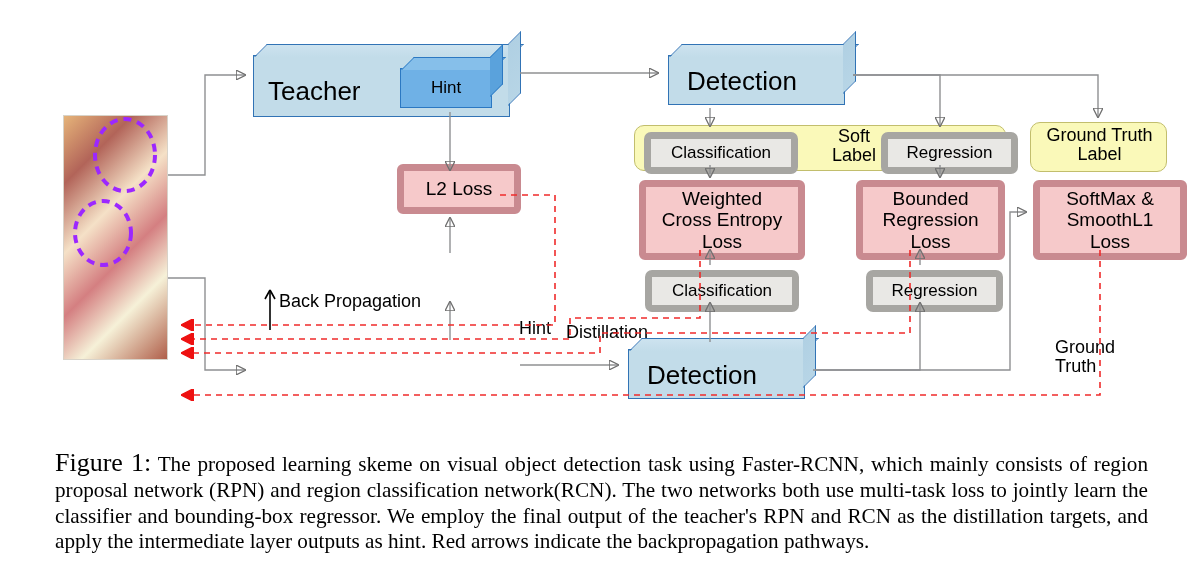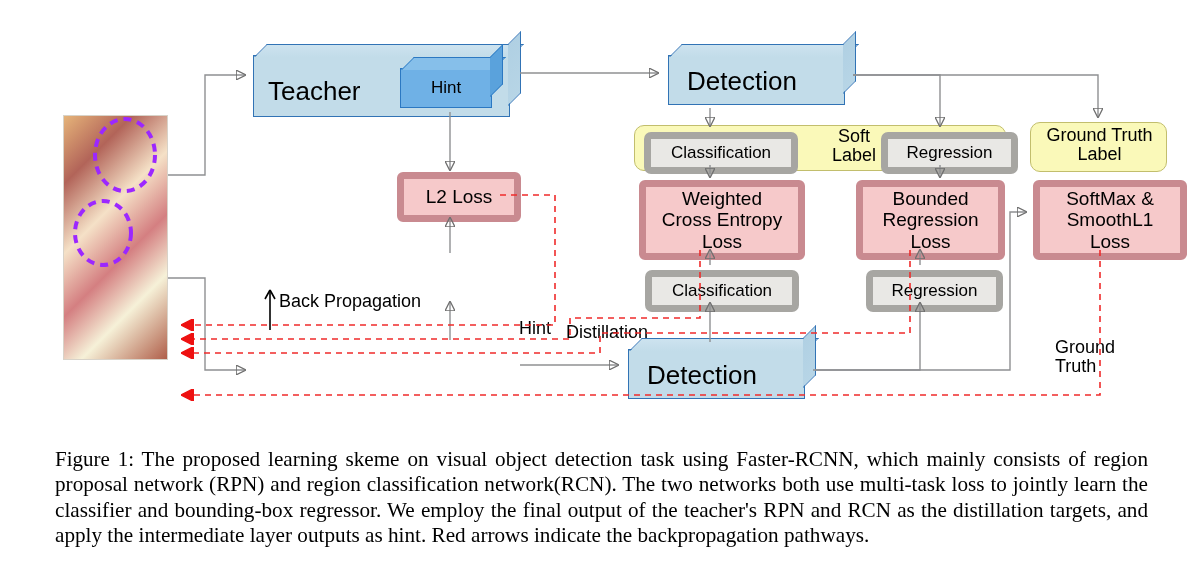--- a/index.html
+++ b/index.html
@@ -11,21 +11,21 @@
     background: #fff;
     color: #000;
   }
   .root { position: relative; width: 1200px; height: 575px; }
   .diagram { position: absolute; left: 0; top: 0; width: 1200px; height: 435px; }
   .caption {
     position: absolute; left: 55px; top: 447px; width: 1093px;
     font-family: "Times New Roman", Times, serif;
     font-size: 21.2px; line-height: 1.2; text-align: justify;
   }
-  .caption .figno { font-size: 21px; }
+  .caption .figno { font-size: 26px; }
   
   .img-area {
     position: absolute; left: 63px; top: 115px; width: 105px; height: 245px;
     background: linear-gradient(135deg, #e7b67a 0%, #b26459 20%, #f5e1c7 40%, #d47f81 58%, #f6f1d8 75%, #ae5b46 100%);
     box-shadow: 0 0 0 1px #d8d3c9 inset;
   }
   .img-area svg { position:absolute; left:0; top:0; }
   
   .box3d {
     position: absolute;
@@ -83,21 +83,21 @@
 
     <div class="box3d" style="left:253px; top:55px; width:255px; height:60px;">
       <span class="lbl" style="left:14px; top:20px;">Teacher</span>
     </div>
     <div class="box3d small" style="left:400px; top:68px; width:90px; height:38px;">
       <span class="lbl" style="top:9px;">Hint</span>
     </div>
 
 
 
-    <div class="flat pink" style="left:397px; top:172px; width:98px; height:36px;text-align:center;">
+    <div class="flat pink" style="left:397px; top:164px; width:98px; height:36px;text-align:center;">
       <span>L2 Loss</span>
     </div>
 
     <div class="box3d" style="left:668px; top:55px; width:175px; height:48px;">
       <span class="lbl" style="left:18px; top:10px;">Detection</span>
     </div>
 
     <div class="box3d" style="left:628px; top:349px; width:175px; height:48px;">
       <span class="lbl" style="left:18px; top:10px;">Detection</span>
     </div>

